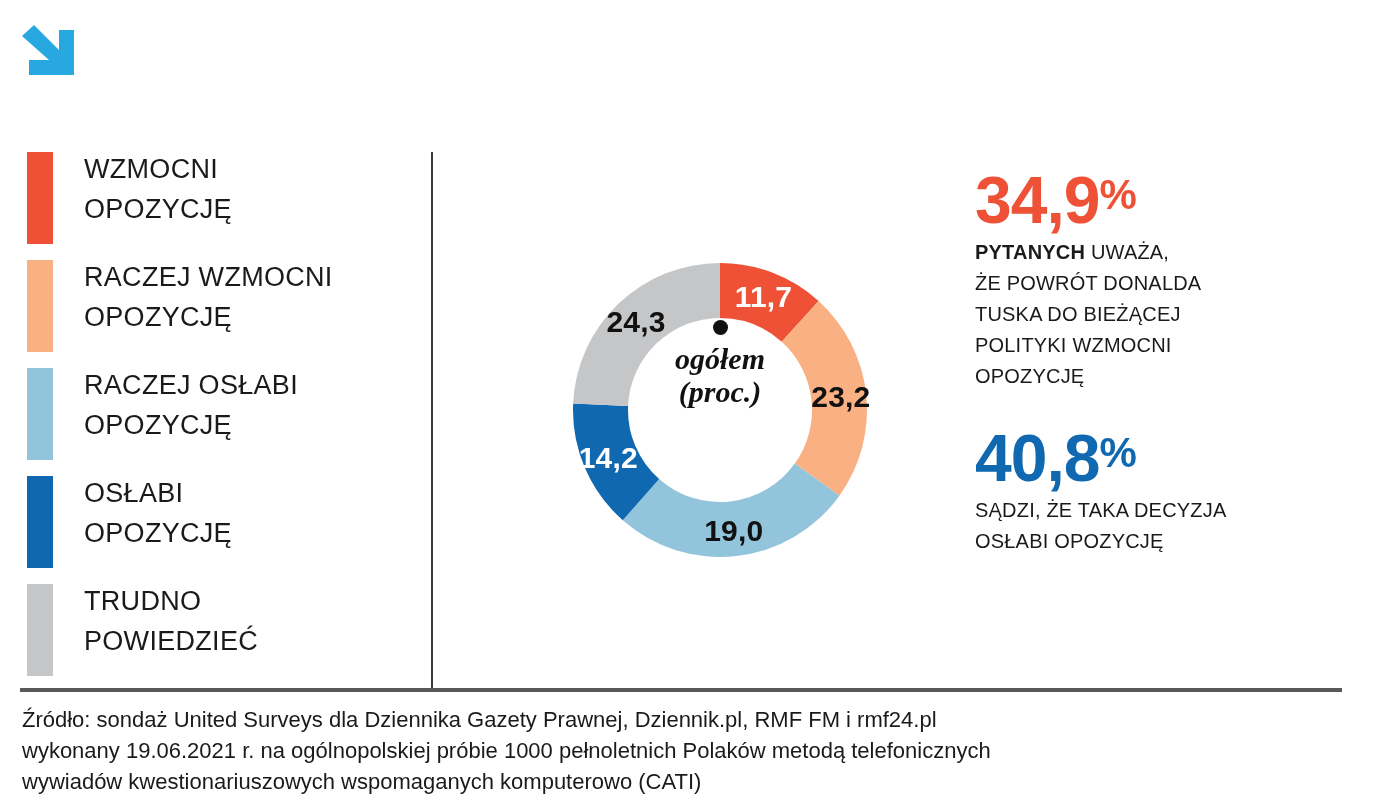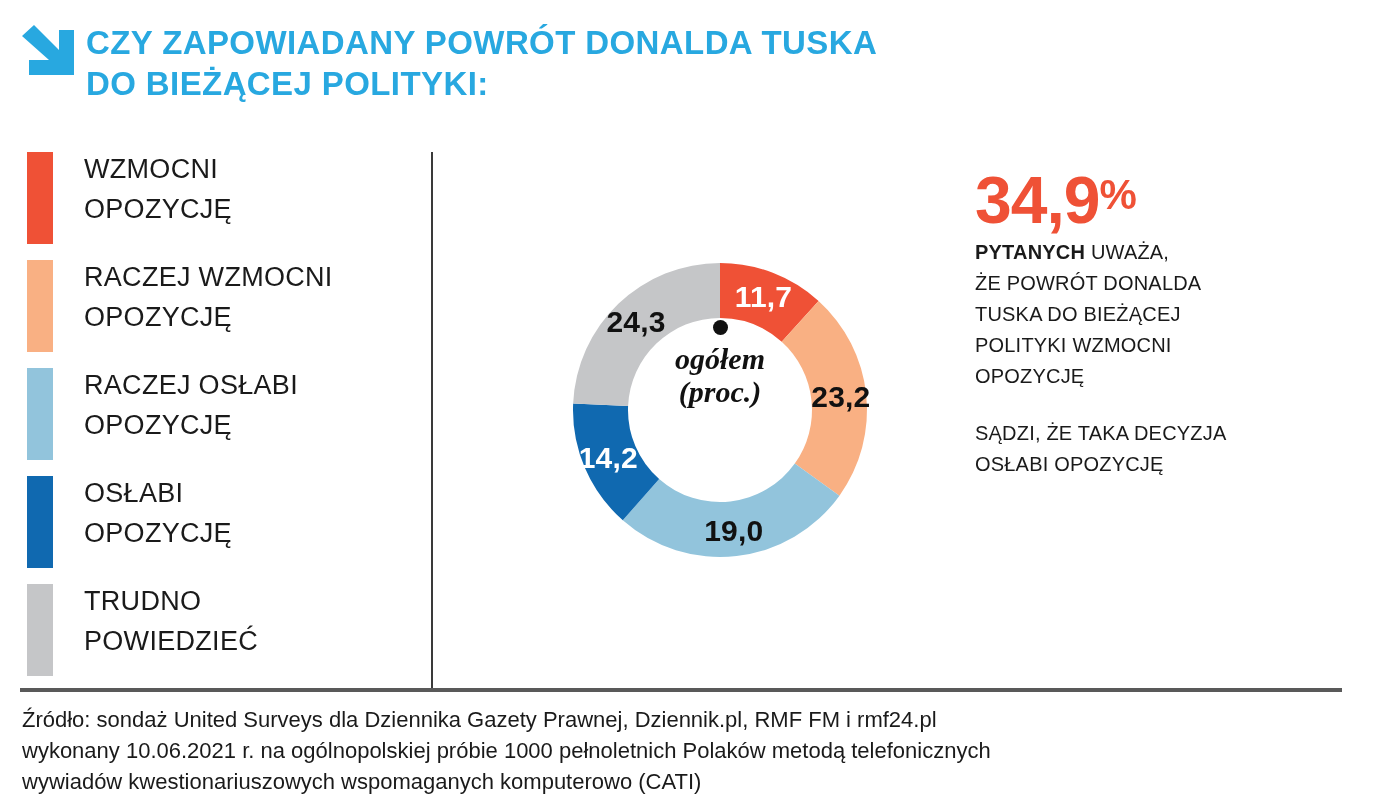--- a/index.html
+++ b/index.html
@@ -184,24 +184,20 @@
 <body>
 
 <div id="header">
 
   <div id="arrow-icon">
     <svg width="58" height="58" viewBox="0 0 58 58">
       <path d="M4 14 L16 3 L41 28 L41 8 L56 8 L56 53 L11 53 L11 38 L31 38 Z" fill="#28a8e0"></path>
     </svg>
   </div>
 
-  <div id="title-block">
-    <div class="title-line">CZY ZAPOWIADANY POWRÓT DONALDA TUSKA</div>
-    <div class="title-line">DO BIEŻĄCEJ POLITYKI:</div>
-  </div>
 
 </div>
 
 <div id="vertical-divider"></div>
 <div id="horizontal-divider"></div>
 
 <div id="legend">
 
   <div class="legend-item">
     <div class="legend-swatch" style="background: rgb(239, 81, 54);"></div>
@@ -268,21 +264,24 @@
       <span>34,9</span><span class="pct">%</span>
     </div>
     <div class="stat-text"><b>PYTANYCH</b><span> UWAŻA,
 ŻE POWRÓT DONALDA
 TUSKA DO BIEŻĄCEJ
 POLITYKI WZMOCNI
 OPOZYCJĘ</span></div>
   </div>
 
   <div class="stat-block">
+    <div class="stat-number stat-blue">
+      <span>40,8</span><span class="pct">%</span>
+    </div>
     <div class="stat-text"><span>SĄDZI, ŻE TAKA DECYZJA
 OSŁABI OPOZYCJĘ</span></div>
   </div>
 
 </div>
 
 <div id="footnote">Źródło: sondaż United Surveys dla Dziennika Gazety Prawnej, Dziennik.pl, RMF FM i rmf24.pl
-wykonany 10.06.2021 r. na ogólnopolskiej próbie 1000 pełnoletnich Polaków metodą telefonicznych
+wykonany 19.06.2021 r. na ogólnopolskiej próbie 1000 pełnoletnich Polaków metodą telefonicznych
 wywiadów kwestionariuszowych wspomaganych komputerowo (CATI)</div>
 
 </body></html>

